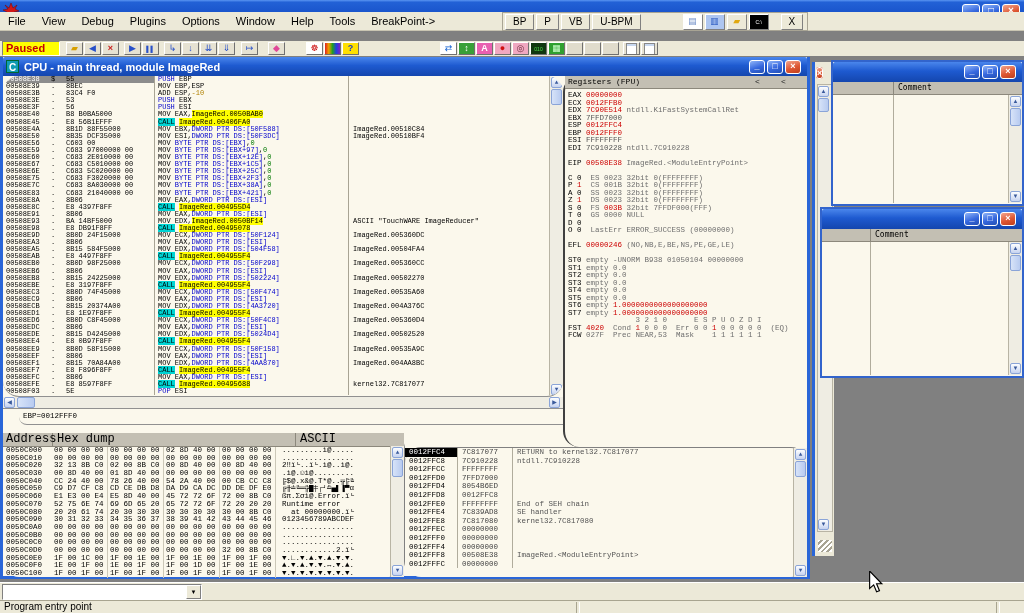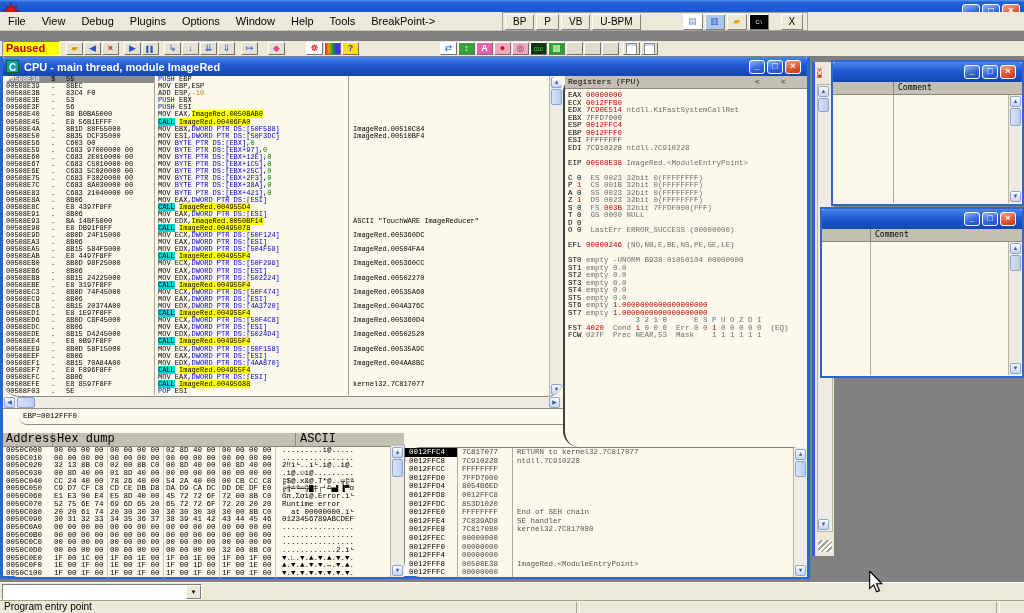--- a/index.html
+++ b/index.html
@@ -380,21 +380,20 @@
     </div>
 
     <div class="stack mono">
       <div id="stack-rows">
           <div class="strow"><span class="st-a sel">0012FFC4</span><span class="st-v">7C817077</span><span class="st-c">RETURN to kernel32.7C817077</span></div>
           <div class="strow"><span class="st-a">0012FFC8</span><span class="st-v">7C910228</span><span class="st-c">ntdll.7C910228</span></div>
           <div class="strow"><span class="st-a">0012FFCC</span><span class="st-v">FFFFFFFF</span><span class="st-c"></span></div>
           <div class="strow"><span class="st-a">0012FFD0</span><span class="st-v">7FFD7000</span><span class="st-c"></span></div>
           <div class="strow"><span class="st-a">0012FFD4</span><span class="st-v">8054B6ED</span><span class="st-c"></span></div>
           <div class="strow"><span class="st-a">0012FFD8</span><span class="st-v">0012FFC8</span><span class="st-c"></span></div>
-          <div class="strow"><span class="st-a">0012FFDC</span><span class="st-v">853D1020</span><span class="st-c"></span></div>
           <div class="strow"><span class="st-a">0012FFE0</span><span class="st-v">FFFFFFFF</span><span class="st-c">End of SEH chain</span></div>
           <div class="strow"><span class="st-a">0012FFE4</span><span class="st-v">7C839AD8</span><span class="st-c">SE handler</span></div>
           <div class="strow"><span class="st-a">0012FFE8</span><span class="st-v">7C817080</span><span class="st-c">kernel32.7C817080</span></div>
           <div class="strow"><span class="st-a">0012FFEC</span><span class="st-v">00000000</span><span class="st-c"></span></div>
           <div class="strow"><span class="st-a">0012FFF0</span><span class="st-v">00000000</span><span class="st-c"></span></div>
           <div class="strow"><span class="st-a">0012FFF4</span><span class="st-v">00000000</span><span class="st-c"></span></div>
           <div class="strow"><span class="st-a">0012FFF8</span><span class="st-v">00508E38</span><span class="st-c">ImageRed.&lt;ModuleEntryPoint&gt;</span></div>
           <div class="strow"><span class="st-a">0012FFFC</span><span class="st-v">00000000</span><span class="st-c"></span></div>
         </div>
       <div class="vsb">

